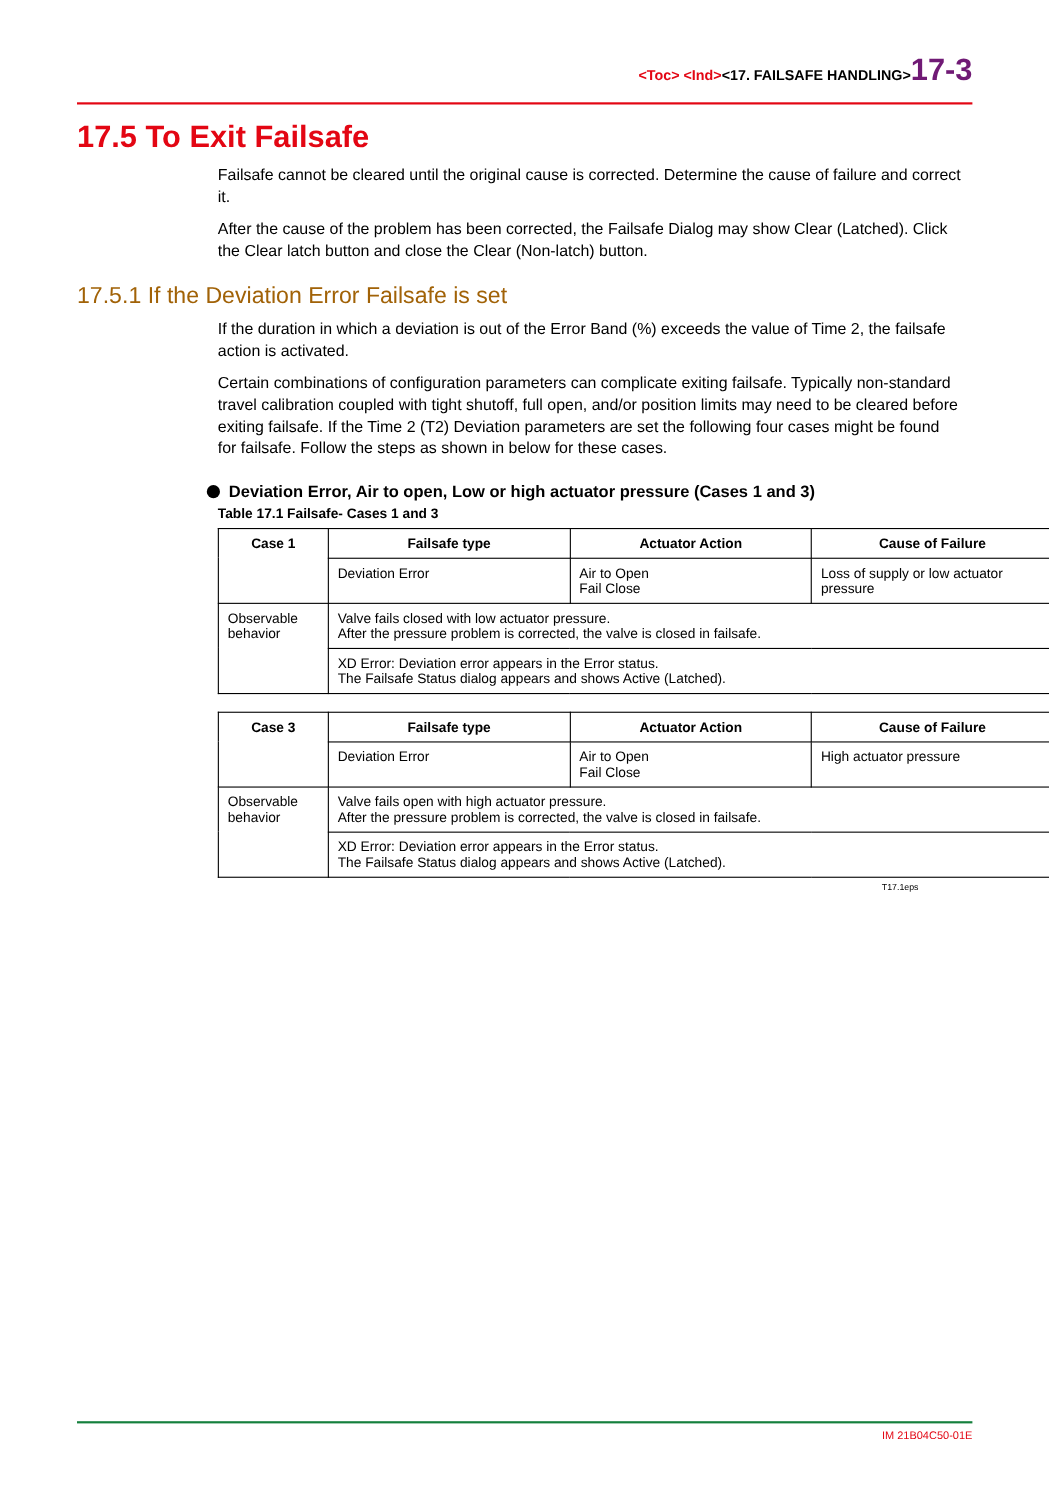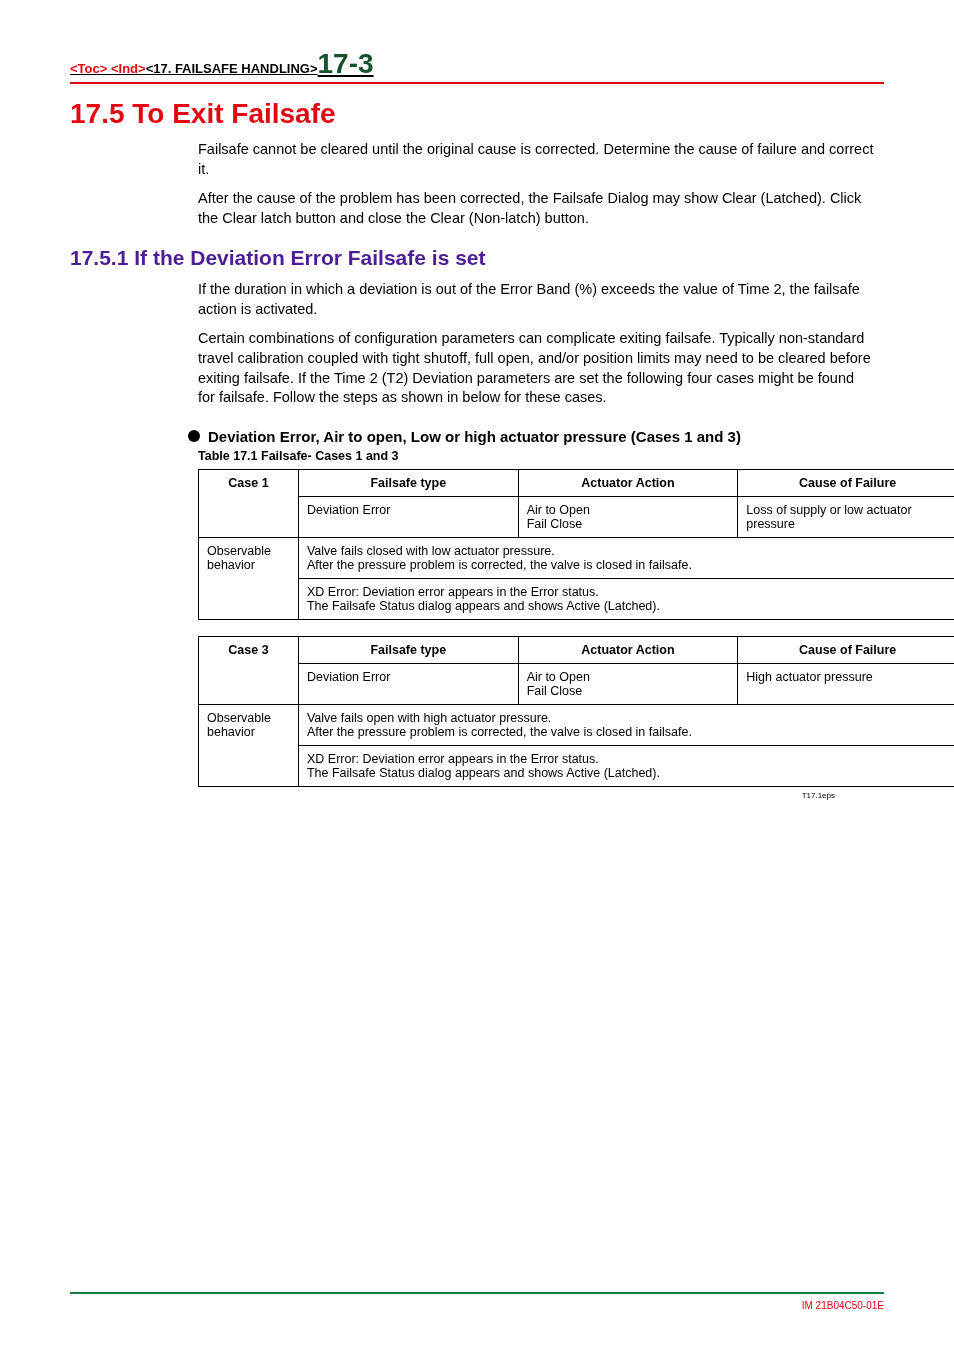--- a/index.html
+++ b/index.html
@@ -10,61 +10,60 @@
     color: #000;
     position: relative;
   }
   .page {
     padding: 48px 70px 40px 70px;
     height: 100%;
     position: relative;
   }
   .header-row {
     display: flex;
-    justify-content: flex-start;
+    justify-content: flex-end;
     align-items: baseline;
     border-bottom: 2px solid #e30613;
-    padding-bottom: 2px;
+    padding-bottom: 13px;
     margin-bottom: 14px;
-    text-decoration: underline;
   }
   .header-left {
     color: #e30613;
     font-weight: bold;
     font-size: 13px;
   }
   .header-center {
     color: #000000;
     font-weight: bold;
     font-size: 13px;
   }
   .header-right {
-    color: #14532d;
+    color: #701a75;
     font-weight: bold;
     font-size: 28px;
   }
   h1.section-title {
     color: #e30613;
     font-size: 28px;
     font-weight: bold;
     margin: 6px 0 10px 0;
   }
   .indent-block {
     margin-left: 128px;
     margin-right: 10px;
   }
   .para {
     font-size: 14.5px;
     line-height: 1.35;
     margin-bottom: 10px;
   }
   h2.subsection-title {
-    color: #4c1d95;
+    color: #a16207;
     font-size: 21px;
-    font-weight: bold;
+    font-weight: normal;
     margin: 18px 0 10px 0;
   }
   .bullet-head {
     display: flex;
     align-items: center;
     margin: 20px 0 2px 118px;
   }
   .bullet-circle {
     width: 12px;
     height: 12px;

